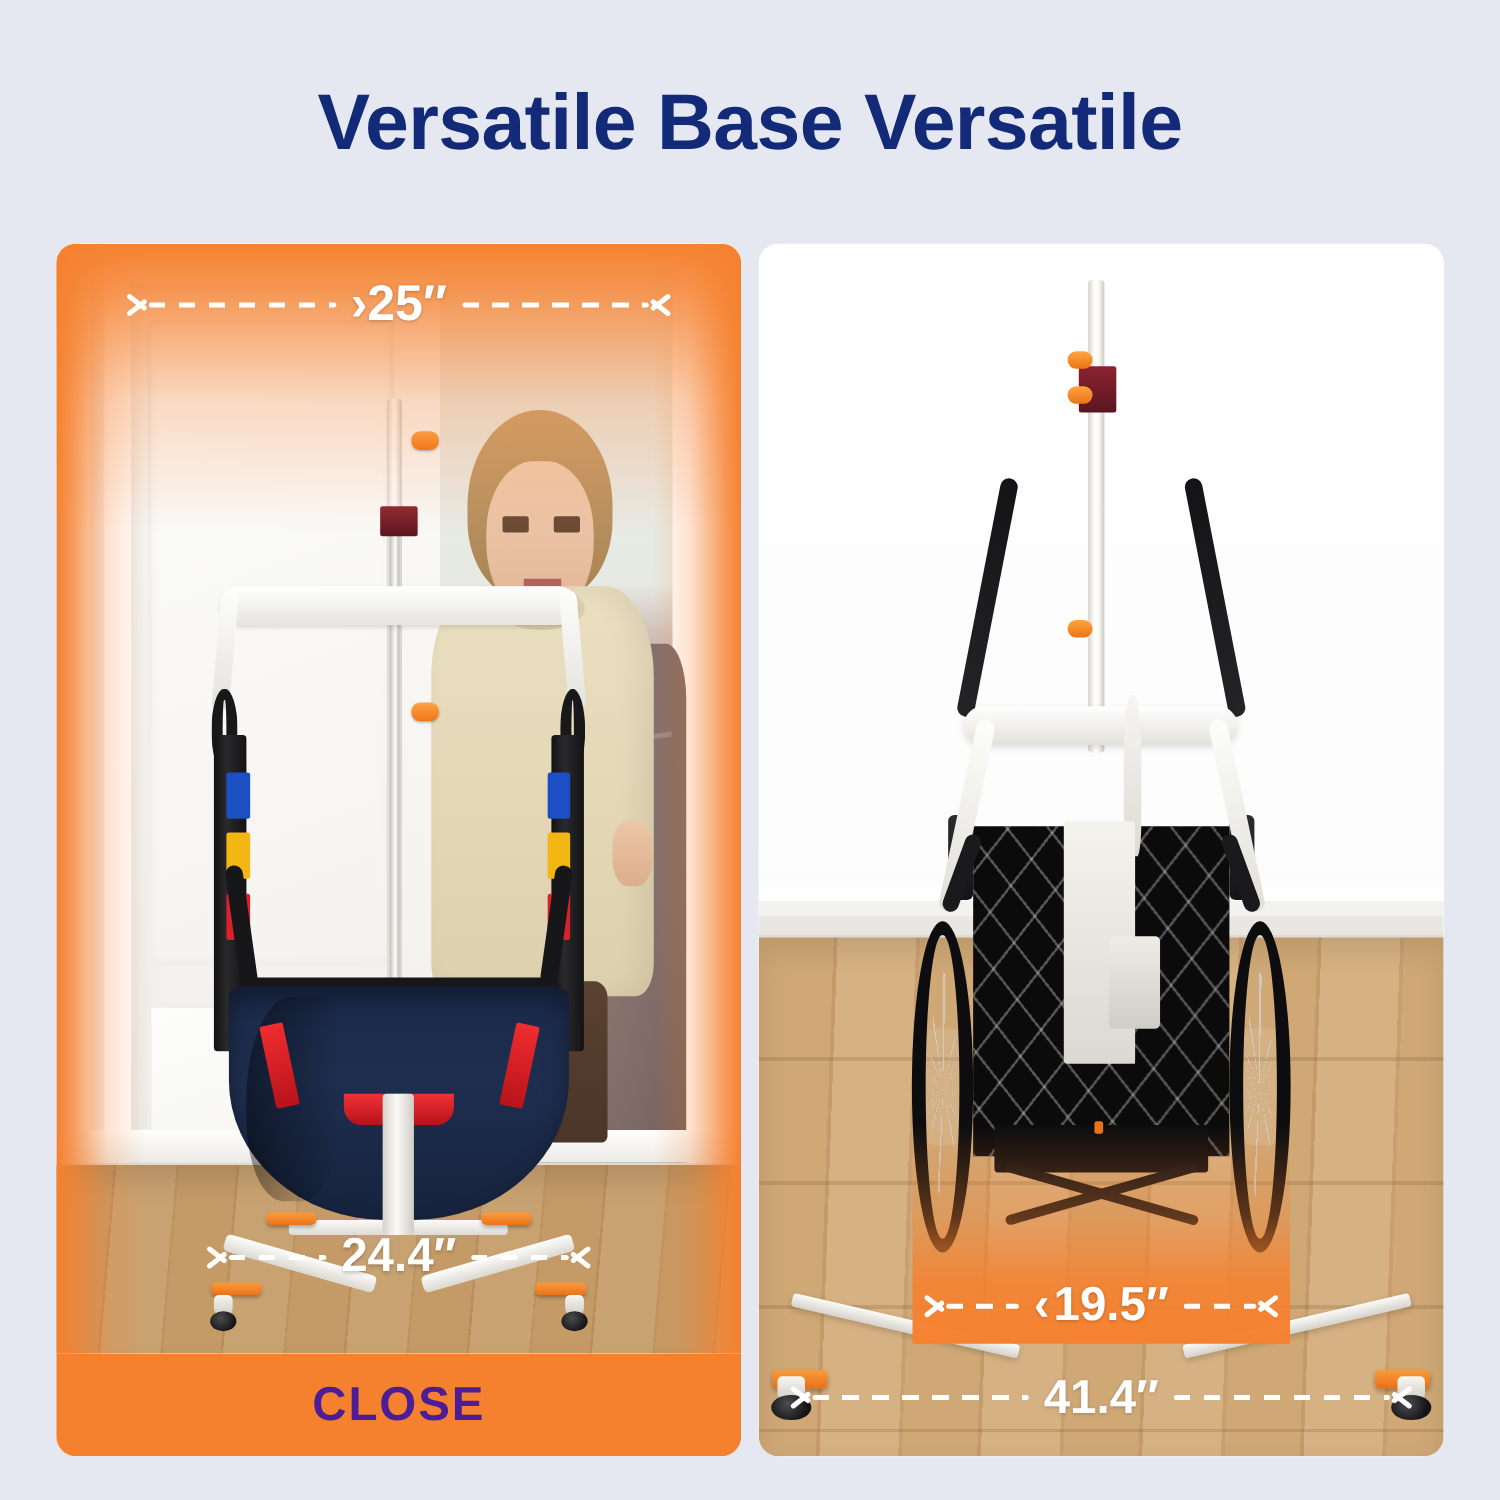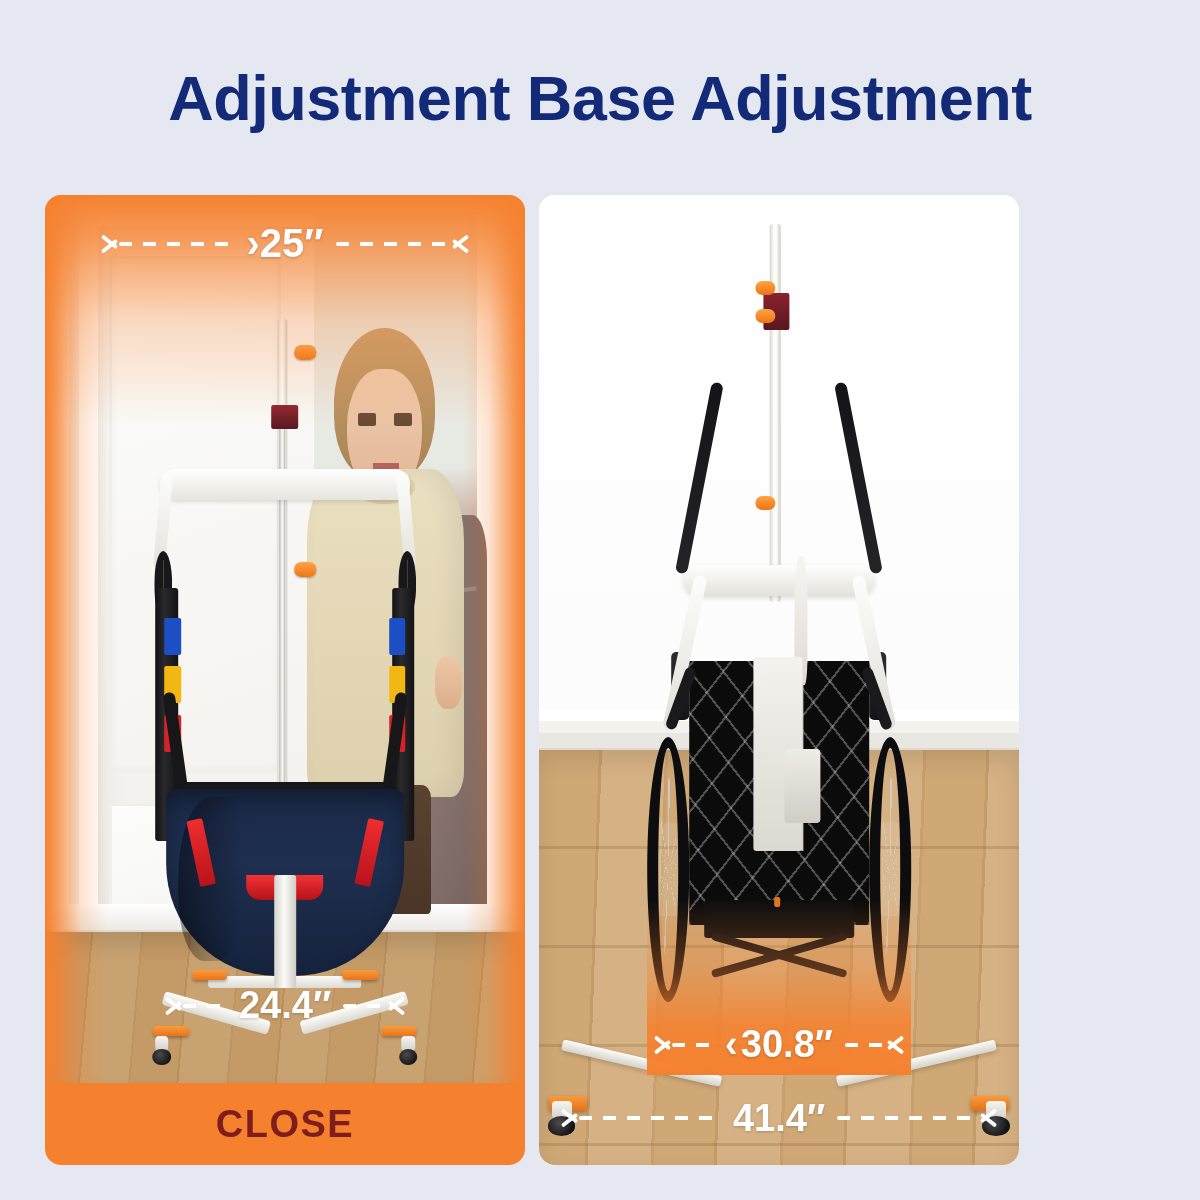--- a/index.html
+++ b/index.html
@@ -16,37 +16,37 @@
     position: absolute; top: 0; left: 0; right: 0; height: 195px;
     display: flex; align-items: center; justify-content: center;
     color: #122a78;
     font-size: 63px; font-weight: bold; letter-spacing: -0.5px;
     white-space: nowrap;
   }
 
   
   .cards {
     position: absolute; top: 195px; left: 45px;
-    width: 974px; height: 970px;
+    width: 1110px; height: 970px;
     display: flex; gap: 14px;
   }
   .card {
     position: relative; flex: 1 1 0;
     background: #ffffff;
     border-radius: 16px;
     overflow: hidden;
     display: flex; flex-direction: column;
   }
   .photo {
     position: relative; flex: 1 1 auto; overflow: hidden; background: #fff;
   }
   .caption {
     height: 82px; flex: 0 0 82px;
     background: #f5812f;
-    color: #7f1d1d;
+    color: #4c1d95;
     display: flex; align-items: center; justify-content: center;
     font-size: 38px; font-weight: bold; letter-spacing: 1.5px;
   }
 
   
   .scene-l { position: absolute; inset: 0; background: #ffffff; }
   
   .l-wallsurround {
     position: absolute; inset: 0;
     background:
@@ -498,21 +498,21 @@
     z-index: 20;
   }
   .dim-mid-r { left: 24%; right: 24%; bottom: 10.2%; font-size: 38px; }
   .dim-bot-r { left: 4.5%; right: 4.5%; bottom: 2.6%; font-size: 38px; }
 </style>
 </head>
 <body>
 
 <div class="page">
 
-  <h1 class="title">Adjustment Base Adjustment</h1>
+  <h1 class="title">Versatile Base Versatile</h1>
 
   <div class="cards">
 
     <div class="card">
       <div class="photo">
 
         <div class="scene-l">
           <div class="l-wallsurround"></div>
           <div class="l-door">
             <div class="l-panelmould"></div>
@@ -676,21 +676,21 @@
               <div class="wh"></div>
             </div>
           </div>
 
           <div class="orange-band"></div>
         </div>
 
         <div class="dim dim-mid-r">
           <span class="arrow-head lft"></span>
           <span class="dash"></span>
-          <span class="lbl">‹ 30.8″</span>
+          <span class="lbl">‹ 19.5″</span>
           <span class="dash"></span>
           <span class="arrow-head rgt"></span>
         </div>
 
         <div class="dim dim-bot-r">
           <span class="arrow-head lft"></span>
           <span class="dash"></span>
           <span class="lbl">41.4″</span>
           <span class="dash"></span>
           <span class="arrow-head rgt"></span>

